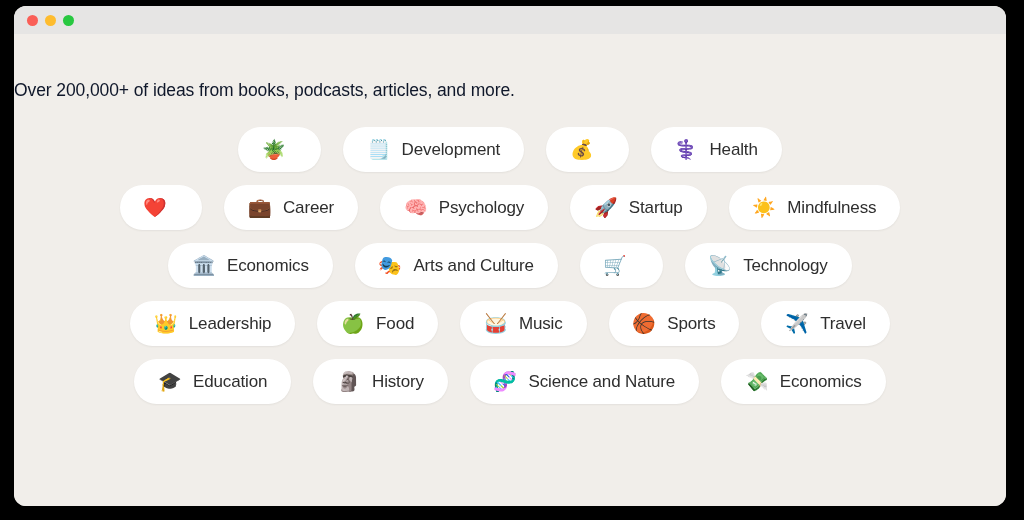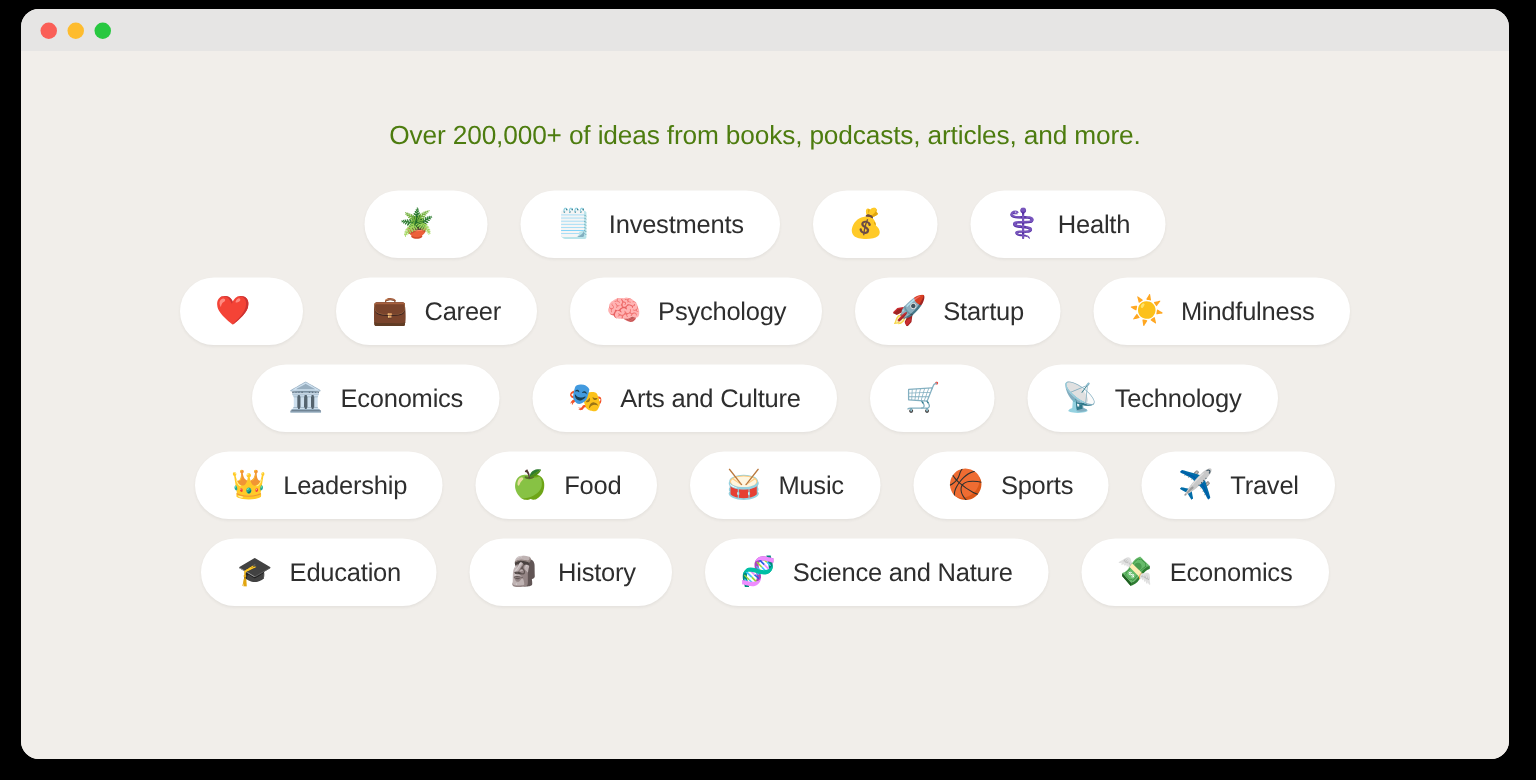--- a/index.html
+++ b/index.html
@@ -59,23 +59,23 @@
   #page-title {
     text-align: center;
     font-size: 35px;
     font-weight: bold;
     color: #2b2b2b;
     letter-spacing: -0.4px;
     margin: 0;
     line-height: 1.2;
   }
   #page-subtitle {
-    text-align: center;
+    text-align: left;
     font-size: 17.5px;
-    color: #4d7c0f;
+    color: #0f172a;
     margin: 16px 0 0 0;
     letter-spacing: -0.1px;
   }
 
   
   #chip-rows {
     margin-top: 26px;
     display: flex;
     flex-direction: column;
     align-items: center;
@@ -125,21 +125,21 @@
   <div id="content">
     <p id="page-subtitle">Over 200,000+ of ideas from books, podcasts, articles, and more.</p>
 
     <div id="chip-rows">
         <div class="chip-row">
           <div class="chip">
             <span class="chip-emoji">🪴</span>
           </div>
           <div class="chip">
             <span class="chip-emoji">🗒️</span>
-            <span class="chip-label">Investments</span>
+            <span class="chip-label">Development</span>
           </div>
           <div class="chip">
             <span class="chip-emoji">💰</span>
           </div>
           <div class="chip">
             <span class="chip-emoji">⚕️</span>
             <span class="chip-label">Health</span>
           </div>
         </div>
         <div class="chip-row">

